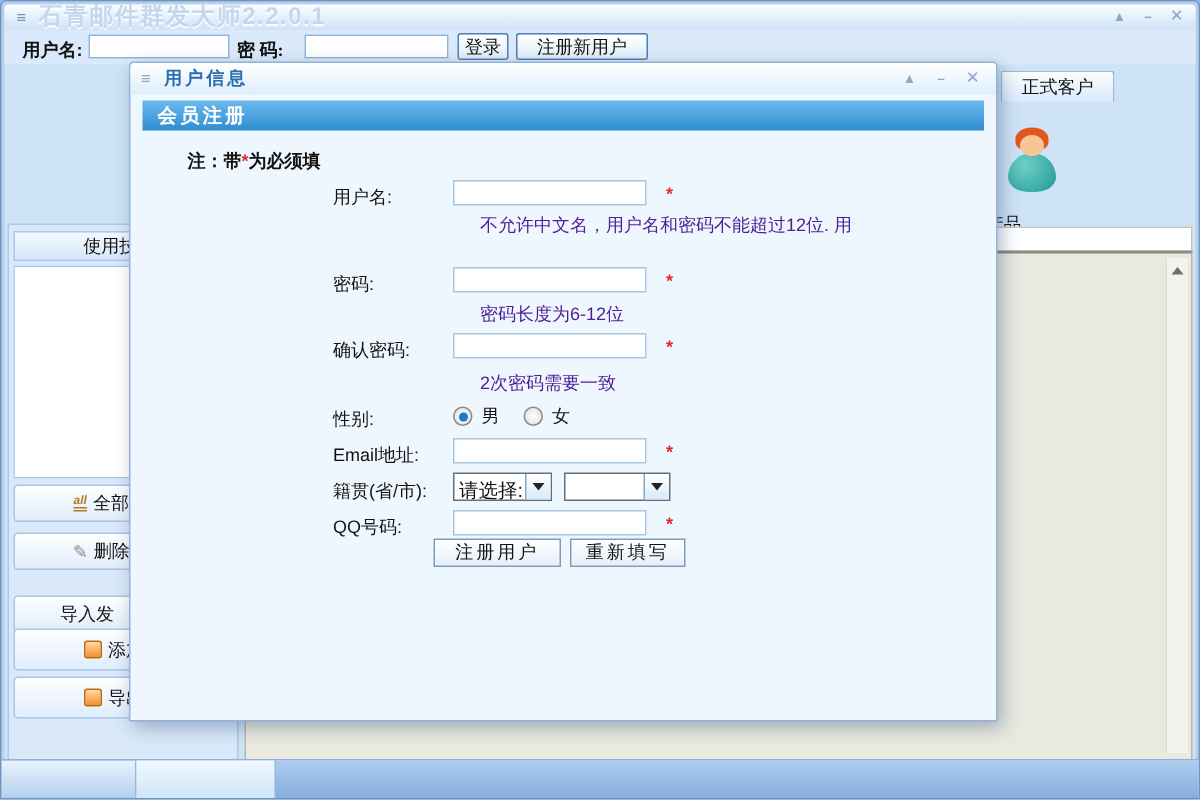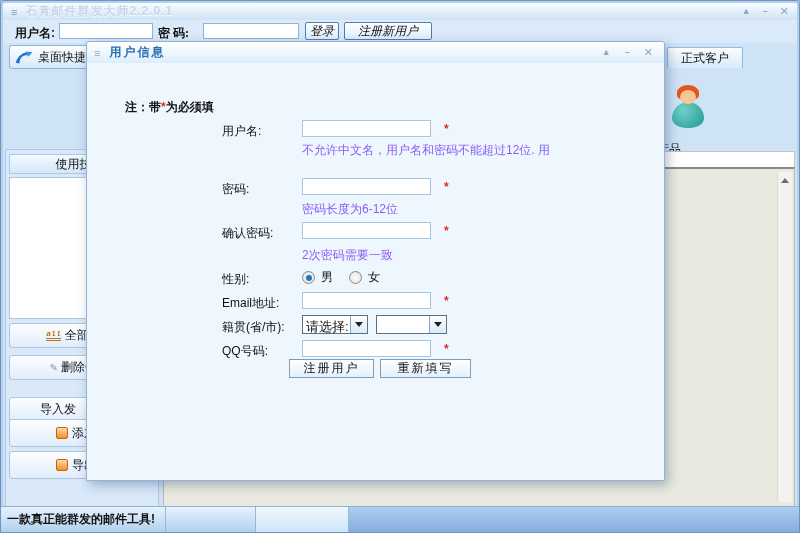--- a/index.html
+++ b/index.html
@@ -8,34 +8,34 @@
     background:#cfe3f6;border:1px solid #6f93c0;border-radius:4px 4px 0 0;overflow:hidden;
     font-family:"Liberation Sans","DejaVu Sans",sans-serif;font-size:12px;color:#111;
     box-shadow:inset 0 0 0 2px #b6d0ec;}
   .abs{position:absolute;}
 
   
   .titlebar{position:absolute;left:2px;top:2px;right:2px;height:17px;
     background:linear-gradient(#fafdff,#cfe2f5);border-radius:3px 3px 0 0;
     display:flex;align-items:center;padding:0 8px;}
   .menu-glyph{color:#7c96b6;font-size:11px;margin-right:8px;font-weight:bold;}
-  .title-text{font-weight:bold;font-size:12px;color:#c3d8ee;letter-spacing:1px;text-shadow:0 1px 1px #fff;}
+  .title-text{font-weight:bold;font-size:16px;color:#c3d8ee;letter-spacing:1px;text-shadow:0 1px 1px #fff;}
   .win-controls{margin-left:auto;display:flex;gap:12px;align-items:center;color:#8aa6c9;font-weight:bold;}
   .win-controls .wc{font-size:9px;line-height:9px;}
   .win-controls .wc.x{font-size:11px;}
 
   
   .login-row{position:absolute;left:2px;top:19px;right:2px;height:23px;background:#dbeafa;}
   .login-row .lbl{position:absolute;top:5px;font-weight:bold;}
   .lbl-user{left:12px;}  .lbl-pass{left:155px;font-family:Liberation Serif, serif;}
   .txt{position:absolute;top:3px;height:16px;border:1px solid #8db4dc;background:#fff;padding:0 3px;font-size:12px;}
   .inp-user{left:56px;width:94px;} .inp-pass{left:200px;width:96px;}
   .sysbtn{position:absolute;top:2px;height:18px;background:linear-gradient(#ffffff,#e0edfb);
     border:1px solid #4d7fb8;border-radius:2px;font-size:12px;padding:0 4px;
-    font-family:inherit;color:#111;font-style:italic;}
+    font-family:inherit;color:#111;}
   .btn-login{left:302px;width:34px;}
   .btn-reg{left:341px;width:88px;}
 
   
   .shortcut-btn{left:8px;top:44px;width:96px;height:24px;background:linear-gradient(#ffffff,#d6e8fa);
     border:1px solid #8db4dc;border-radius:3px;display:flex;align-items:center;gap:5px;padding:0 5px;}
   .client-tab{left:666px;top:46px;width:76px;height:21px;background:linear-gradient(#fbfdff,#d9eafa);
     border:1px solid #9ab8dd;border-bottom:none;border-radius:2px 2px 0 0;
     text-align:center;line-height:20px;}
 
@@ -47,21 +47,21 @@
   .person .torso{position:absolute;left:3px;top:17px;width:32px;height:26px;
     background:radial-gradient(circle at 35% 30%,#6fd0c8,#1f9a94);border-radius:50% 50% 42% 42%/62% 62% 38% 38%;}
   .products-label{left:644px;top:140px;color:#111;}
 
   
   .sidebar-panel{left:4px;top:148px;width:154px;height:358px;background:#d9e9fa;border:1px solid #aac8e8;border-radius:2px;}
   .tips-header{left:8px;top:153px;width:141px;height:20px;background:linear-gradient(#f4f9fe,#d5e7f8);
     border:1px solid #aac8e8;text-align:center;line-height:19px;}
   .tips-panel{left:8px;top:176px;width:141px;height:142px;background:#fff;border:1px solid #aac8e8;}
   .sb{position:absolute;left:8px;width:141px;height:25px;background:linear-gradient(#fdfeff,#e0edfb);
-    border:1px solid #a9c6e4;border-radius:3px;display:flex;align-items:center;justify-content:center;gap:4px;font-size:12px;font-family:Liberation Mono, monospace;}
+    border:1px solid #a9c6e4;border-radius:3px;display:flex;align-items:center;justify-content:center;gap:4px;font-size:12px;}
   .sb1{top:322px;} .sb2{top:354px;} .sb3{top:396px;justify-content:flex-start;padding-left:30px;}
   .sb4{top:418px;height:28px;justify-content:flex-start;padding-left:46px;}
   .sb5{top:450px;height:28px;justify-content:flex-start;padding-left:46px;}
   .all-badge{font-size:8px;font-weight:bold;font-style:italic;color:#b5761c;
     border-bottom:3px double #b5761c;line-height:8px;}
   .eraser{color:#8a8a8a;font-size:12px;}
   .doc-ic{width:12px;height:12px;background:linear-gradient(#ffd9a0,#f09030);
     border:1px solid #c06a10;border-radius:2px;flex:0 0 auto;}
   .buy-btn{left:10px;top:467px;width:142px;height:33px;
     background:linear-gradient(#ffc26a,#f57d05 45%,#e25f00);border:1px solid #b85400;border-radius:4px;
@@ -96,39 +96,39 @@
   .dlg-menu{color:#98a8b8;margin-right:9px;font-size:11px;font-weight:bold;}
   .dlg-title{font-weight:bold;color:#2a6db0;letter-spacing:2px;}
   .dlg-controls{margin-left:auto;display:flex;gap:14px;color:#8fa8c8;font-weight:bold;margin-right:4px;align-items:center;}
   .dlg-controls .wc{font-size:9px;line-height:9px;} .dlg-controls .wc.x{font-size:11px;}
   .dlg-header{position:absolute;left:8px;top:25px;right:8px;height:20px;
     background:linear-gradient(#6cb9ec,#2e8ed0);color:#fff;font-weight:bold;
     line-height:20px;padding-left:10px;letter-spacing:2px;font-size:13px;}
   .dlg-note{position:absolute;left:38px;top:57px;font-weight:bold;}
   .star{color:#e02a2a;font-weight:bold;}
   .f-label{position:absolute;left:135px;}
-  .f-note{position:absolute;left:215px;color:#8b5cf6;}
+  .f-note{position:absolute;left:233px;color:#4c1d95;}
   .f-input{position:absolute;left:215px;width:129px;height:17px;border:1px solid #a8c6e0;background:#fff;font-size:12px;padding:0 3px;}
   .f-star{position:absolute;left:357px;color:#e02a2a;font-weight:bold;}
   .radio-row{position:absolute;left:215px;top:227px;display:flex;align-items:center;gap:6px;}
   .radio{width:13px;height:13px;border-radius:50%;border:1px solid #8a8a8a;
     background:radial-gradient(#ffffff,#dcdcdc);display:inline-flex;align-items:center;justify-content:center;}
   .radio .dot{width:6px;height:6px;border-radius:50%;background:transparent;}
   .radio.sel .dot{background:#1e78c8;}
   .radio-lbl{margin-right:10px;}
   .dd{position:absolute;top:273px;height:19px;border:1px solid #5f6f7f;background:#fff;display:flex;align-items:stretch;}
   .dd1{left:215px;width:66px;} .dd2{left:289px;width:71px;}
   .dd-txt{flex:1;padding:2px 0 0 3px;font-size:13px;overflow:hidden;white-space:nowrap;}
   .dd-btn{width:17px;border-left:1px solid #7fa8d0;background:linear-gradient(#ffffff,#d8eafa);
     display:flex;align-items:center;justify-content:center;}
   .tri-down{width:0;height:0;border-left:4px solid transparent;border-right:4px solid transparent;border-top:5px solid #222;}
   .dlg-btn{position:absolute;top:317px;height:19px;background:linear-gradient(#ffffff,#e4effa);
     border:1px solid #7f9db9;font-size:12px;font-family:inherit;color:#111;letter-spacing:2px;padding:0;}
   .dlg-submit{left:202px;width:85px;}
-  .dlg-reset{left:293px;width:91px;}
+  .dlg-reset{left:293px;width:77px;}
 </style>
 </head>
 <body>
 
 <div class="window">
 
   <div class="titlebar">
     <span class="menu-glyph">≡</span>
     <span class="title-text">石青邮件群发大师2.2.0.1</span>
     <div class="win-controls">
@@ -140,27 +140,20 @@
 
   <div class="login-row">
     <span class="lbl lbl-user">用户名:</span>
     <input class="txt inp-user" style="">
     <span class="lbl lbl-pass">密 码:</span>
     <input class="txt inp-pass" style="">
     <button class="sysbtn btn-login">登录</button>
     <button class="sysbtn btn-reg">注册新用户</button>
   </div>
 
-  <div class="abs shortcut-btn">
-    <svg width="18" height="15" viewBox="0 0 24 20">
-      <path d="M1 17 C4 6, 14 1, 23 3 L16 7 C10 6, 6 11, 6 18 Z" fill="#1d6fd1"></path>
-      <path d="M14 2 L23 3 L18 9 Z" fill="#3a8de8"></path>
-    </svg>
-    <span>桌面快捷</span>
-  </div>
   <div class="abs client-tab">正式客户</div>
 
   <div class="abs person">
     <span class="torso"></span>
     <span class="hair"></span>
     <span class="face"></span>
   </div>
   <span class="abs products-label">的产品</span>
 
   <div class="abs sidebar-panel"></div>
@@ -191,36 +184,36 @@
   <div class="abs content-top"></div>
   <div class="abs content-panel">
     <div class="scrollbar">
       <div class="scroll-up-btn">
           <span class="tri-up"></span>
         </div>
     </div>
   </div>
 
   <div class="statusbar">
-    <div class="seg s1">一款真正能群发的邮件工具!</div>
     <div class="seg s3"></div>
     <div class="seg s4"></div>
     <div class="seg s5"></div>
   </div>
 
   <div class="abs dialog">
     <div class="dlg-tb">
       <span class="dlg-menu">≡</span>
       <span class="dlg-title">用户信息</span>
       <div class="dlg-controls">
         <span class="wc">▲</span>
         <span class="wc">–</span>
         <span class="wc x">✕</span>
       </div>
     </div>
+    <div class="dlg-header">会员注册</div>
 
     <div class="dlg-note">
       <span>注：带</span><span class="star">*</span><span>为必须填</span>
     </div>
 
     <span class="f-label" style="top:81px">用户名:</span>
     <input class="f-input" style="top: 78px;">
     <span class="f-star" style="top:80px">*</span>
     <span class="f-note" style="top:100px">不允许中文名，用户名和密码不能超过12位. 用</span>
 

